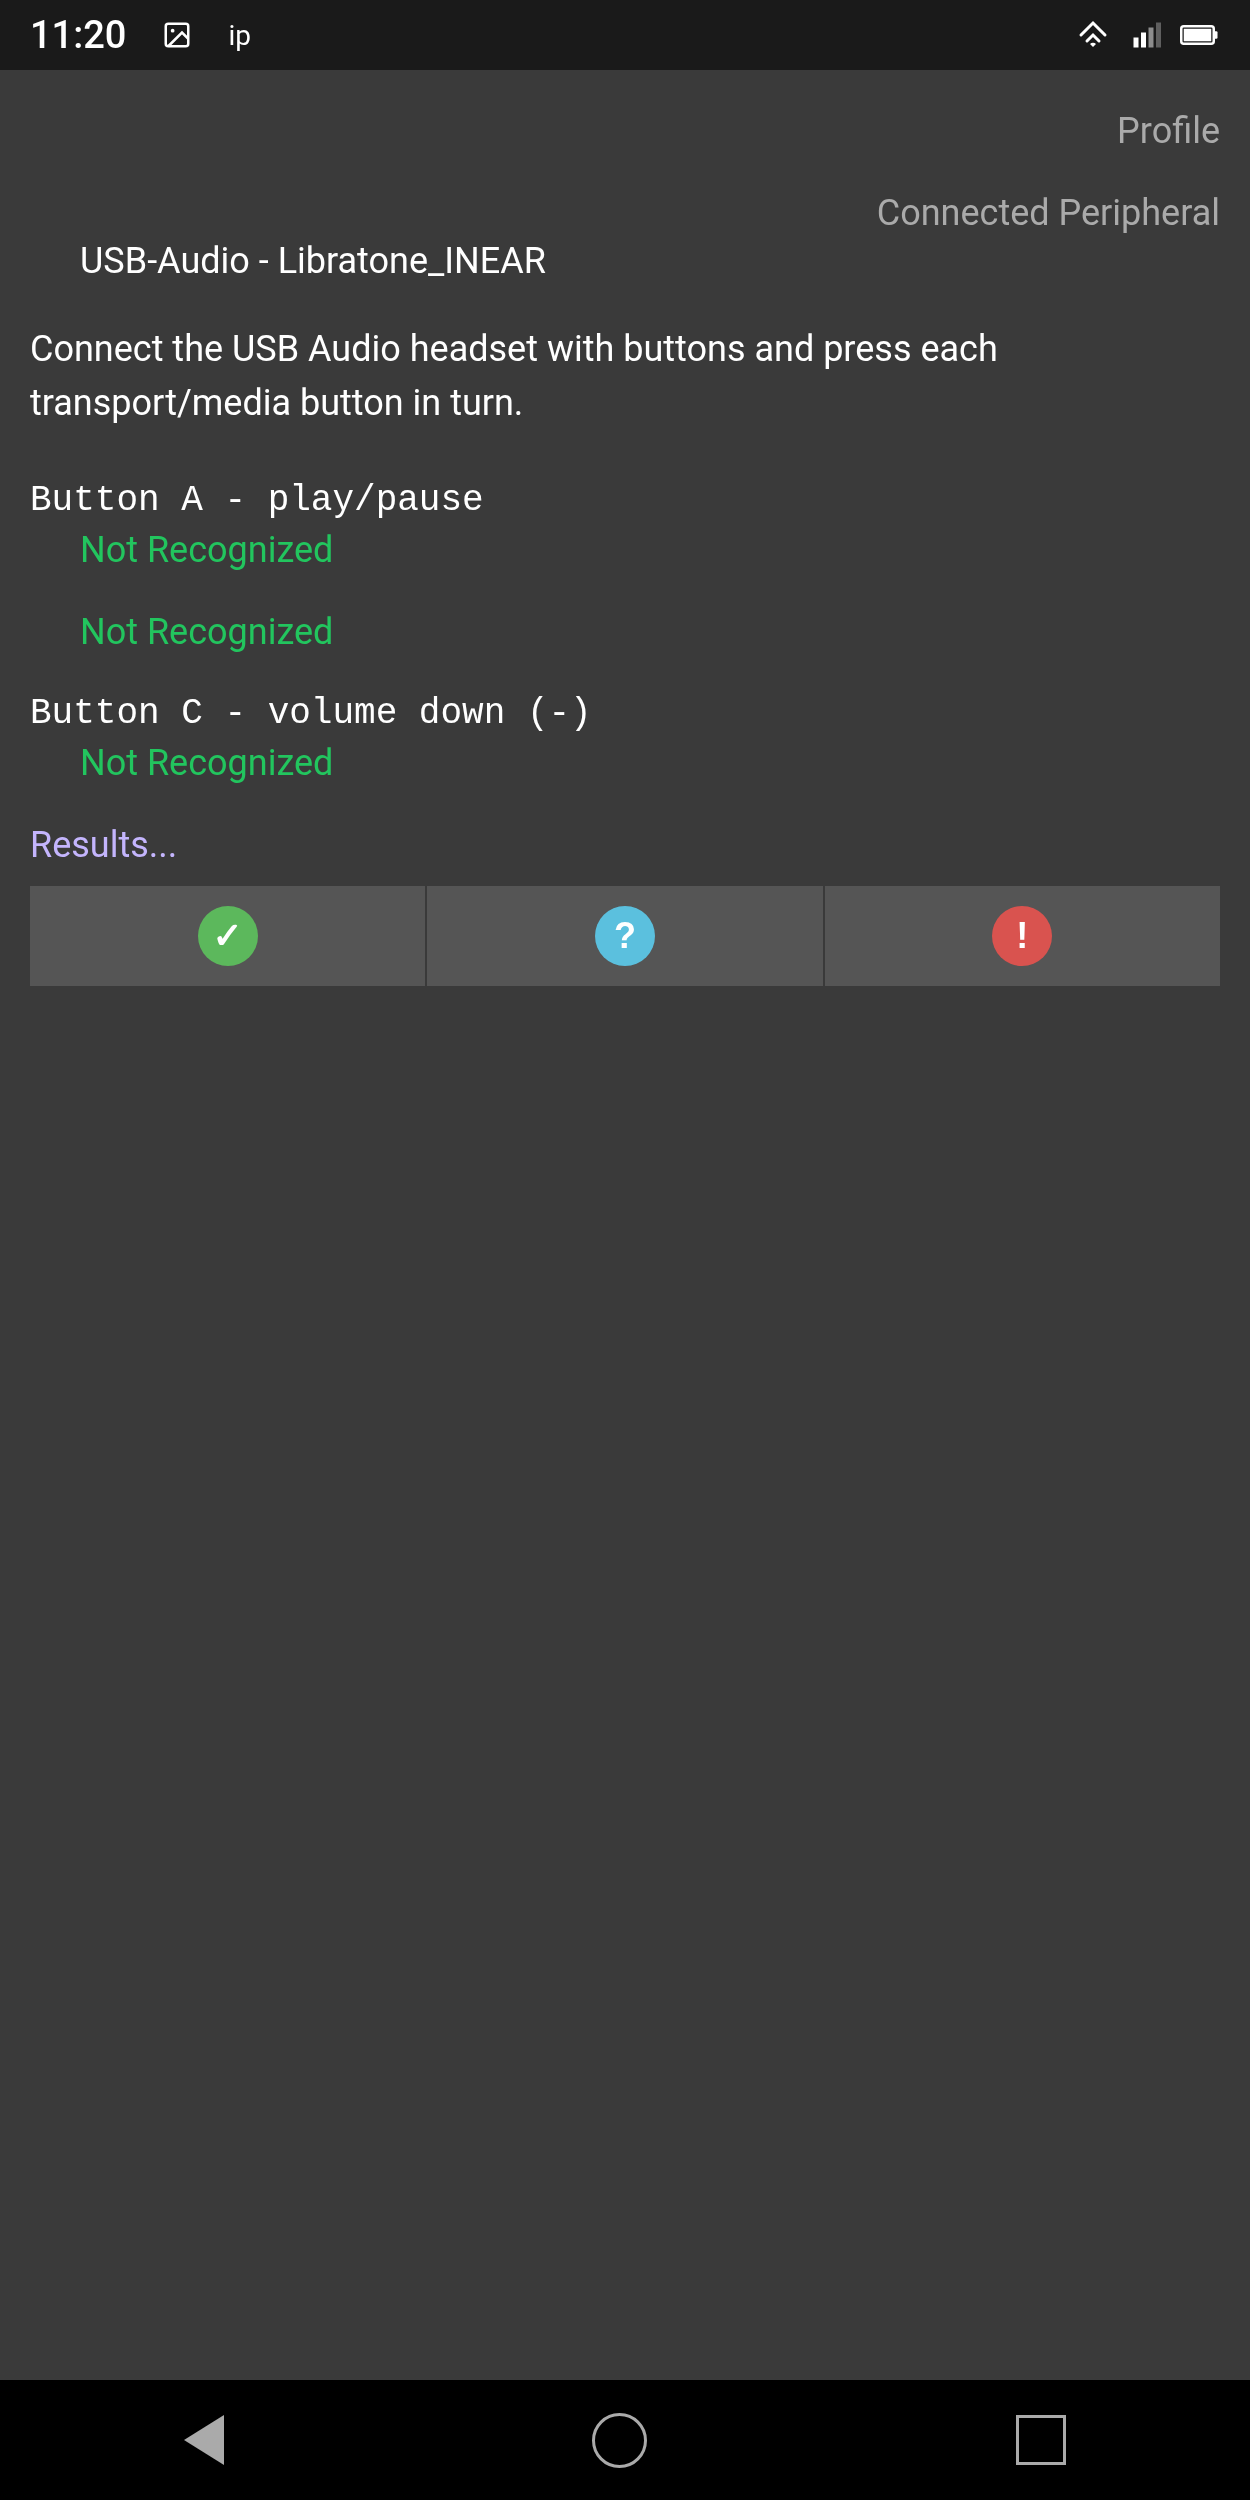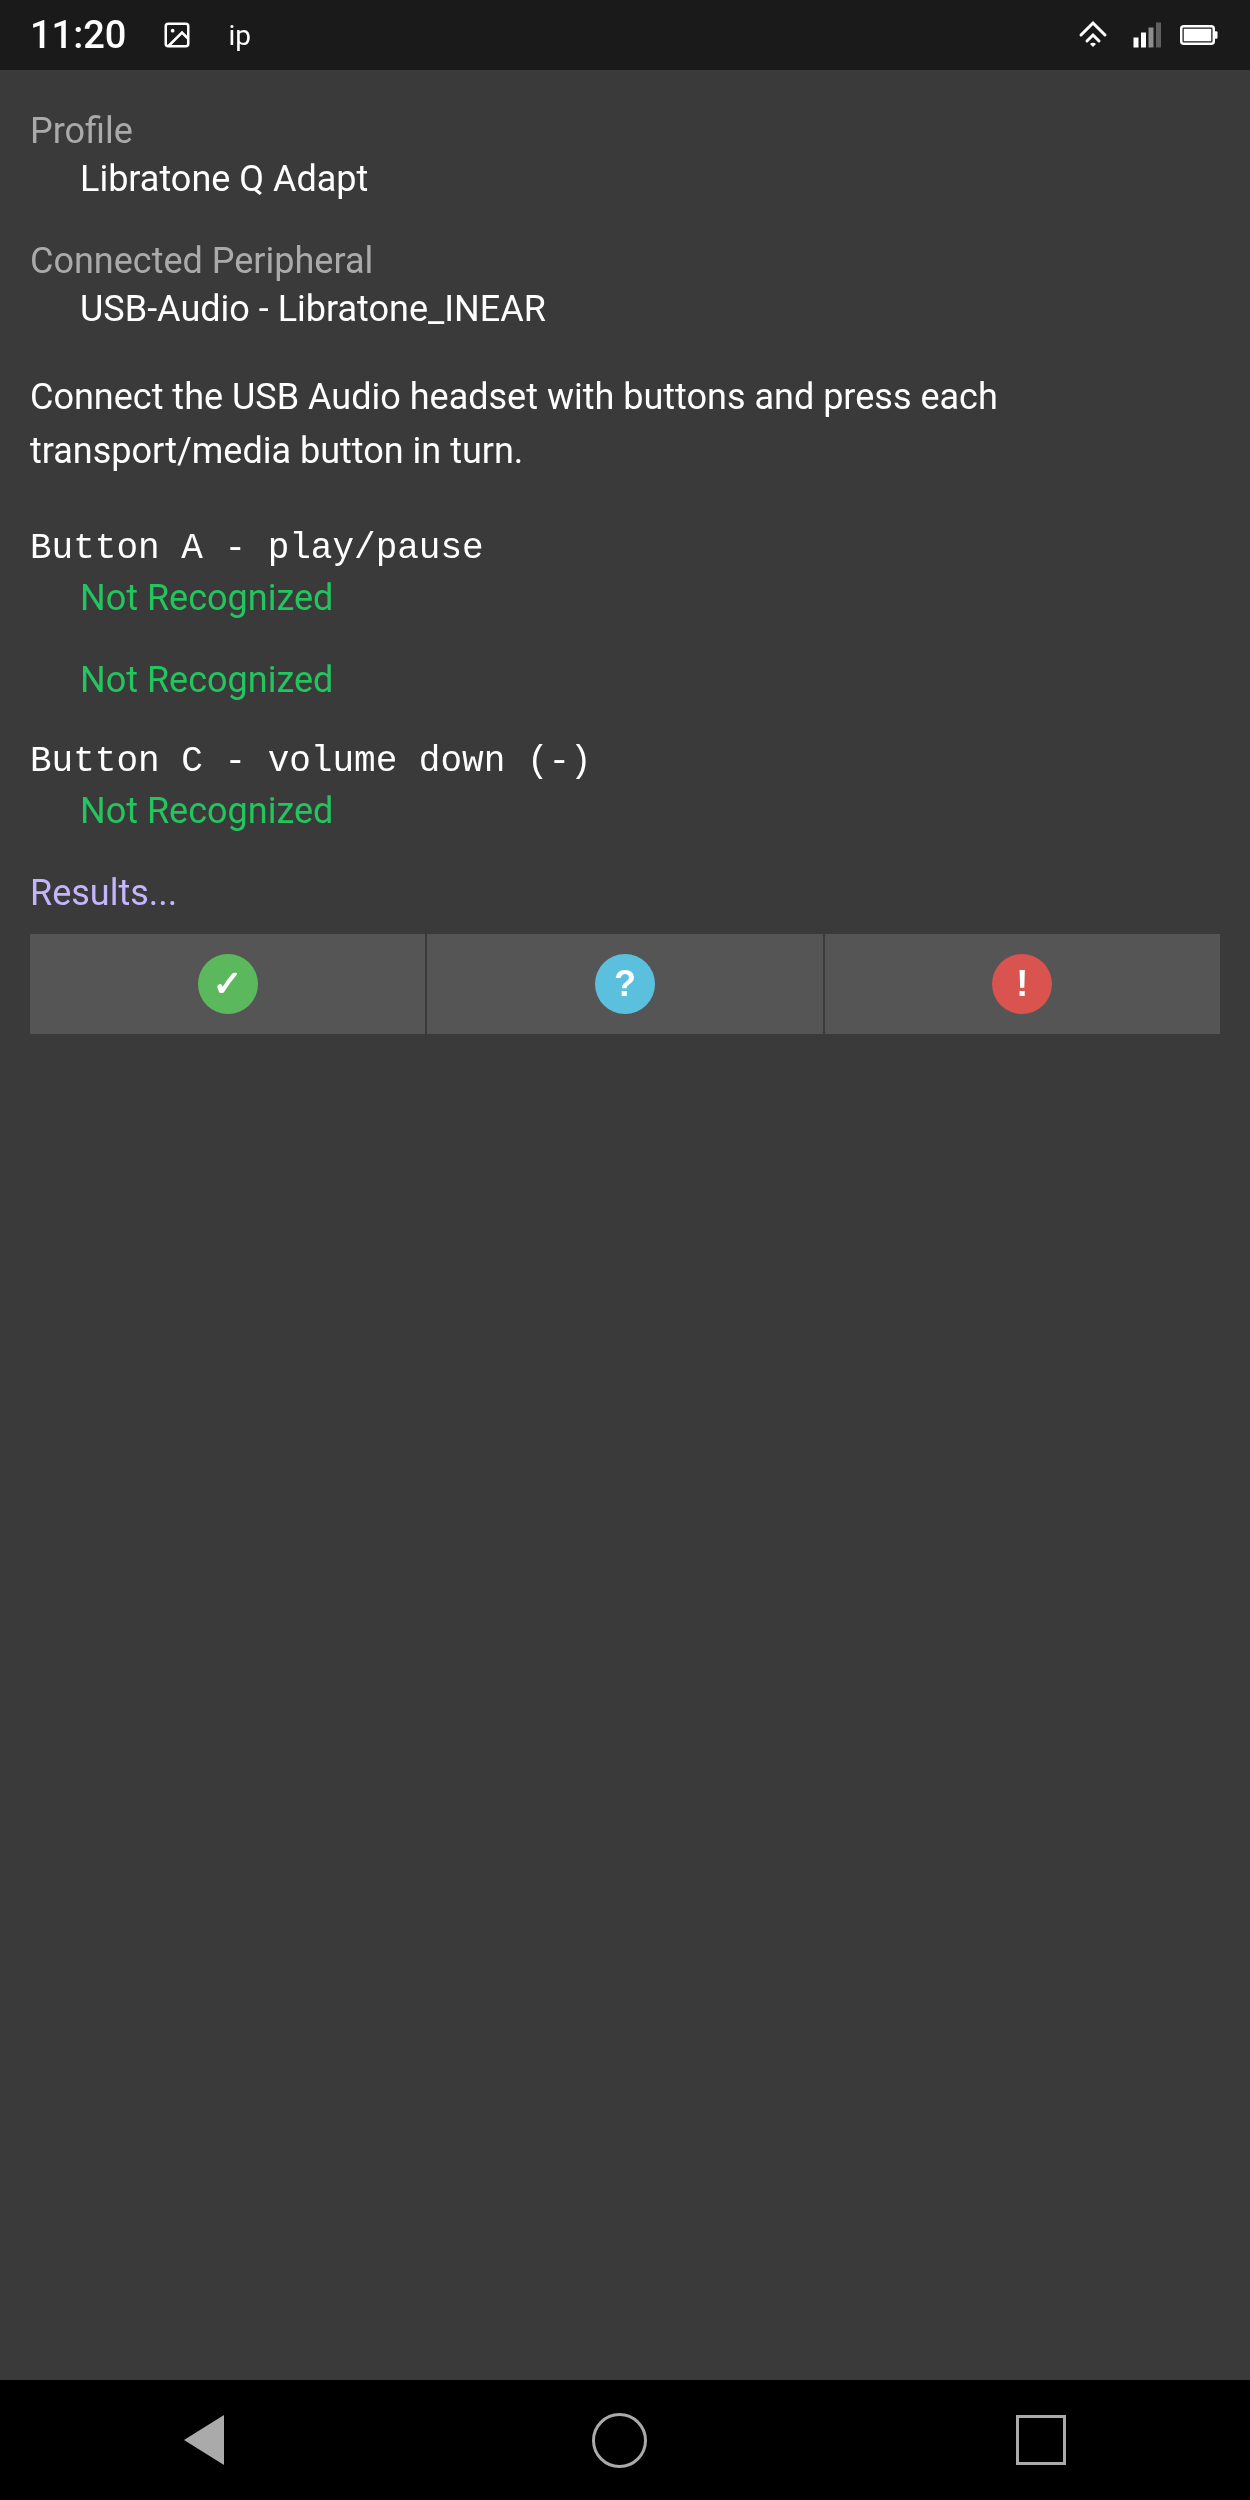--- a/index.html
+++ b/index.html
@@ -66,20 +66,21 @@
     }
 
     .info-section {
       margin-bottom: 40px;
     }
 
     .info-label {
       font-size: 36px;
       color: #aaaaaa;
       margin-bottom: 6px;
+      text-align: right;
     }
 
     .info-value {
       font-size: 36px;
       color: #ffffff;
       padding-left: 50px;
       margin-bottom: 6px;
     }
 
     .instruction-text {
@@ -242,21 +243,20 @@
       <rect x="27" y="7" width="3" height="6" rx="1" fill="white"></rect>
     </svg>
   </div>
 </div>
 
 <div class="main-content">
 
 
   <div class="info-section">
     <div class="info-label">Profile</div>
-    <div class="info-value">Libratone Q Adapt</div>
   </div>
 
   <div class="info-section">
     <div class="info-label">Connected Peripheral</div>
     <div class="info-value">USB-Audio - Libratone_INEAR</div>
   </div>
 
   <p class="instruction-text">Connect the USB Audio headset with buttons and press each transport/media button in turn.</p>
 
   <div class="button-section">

